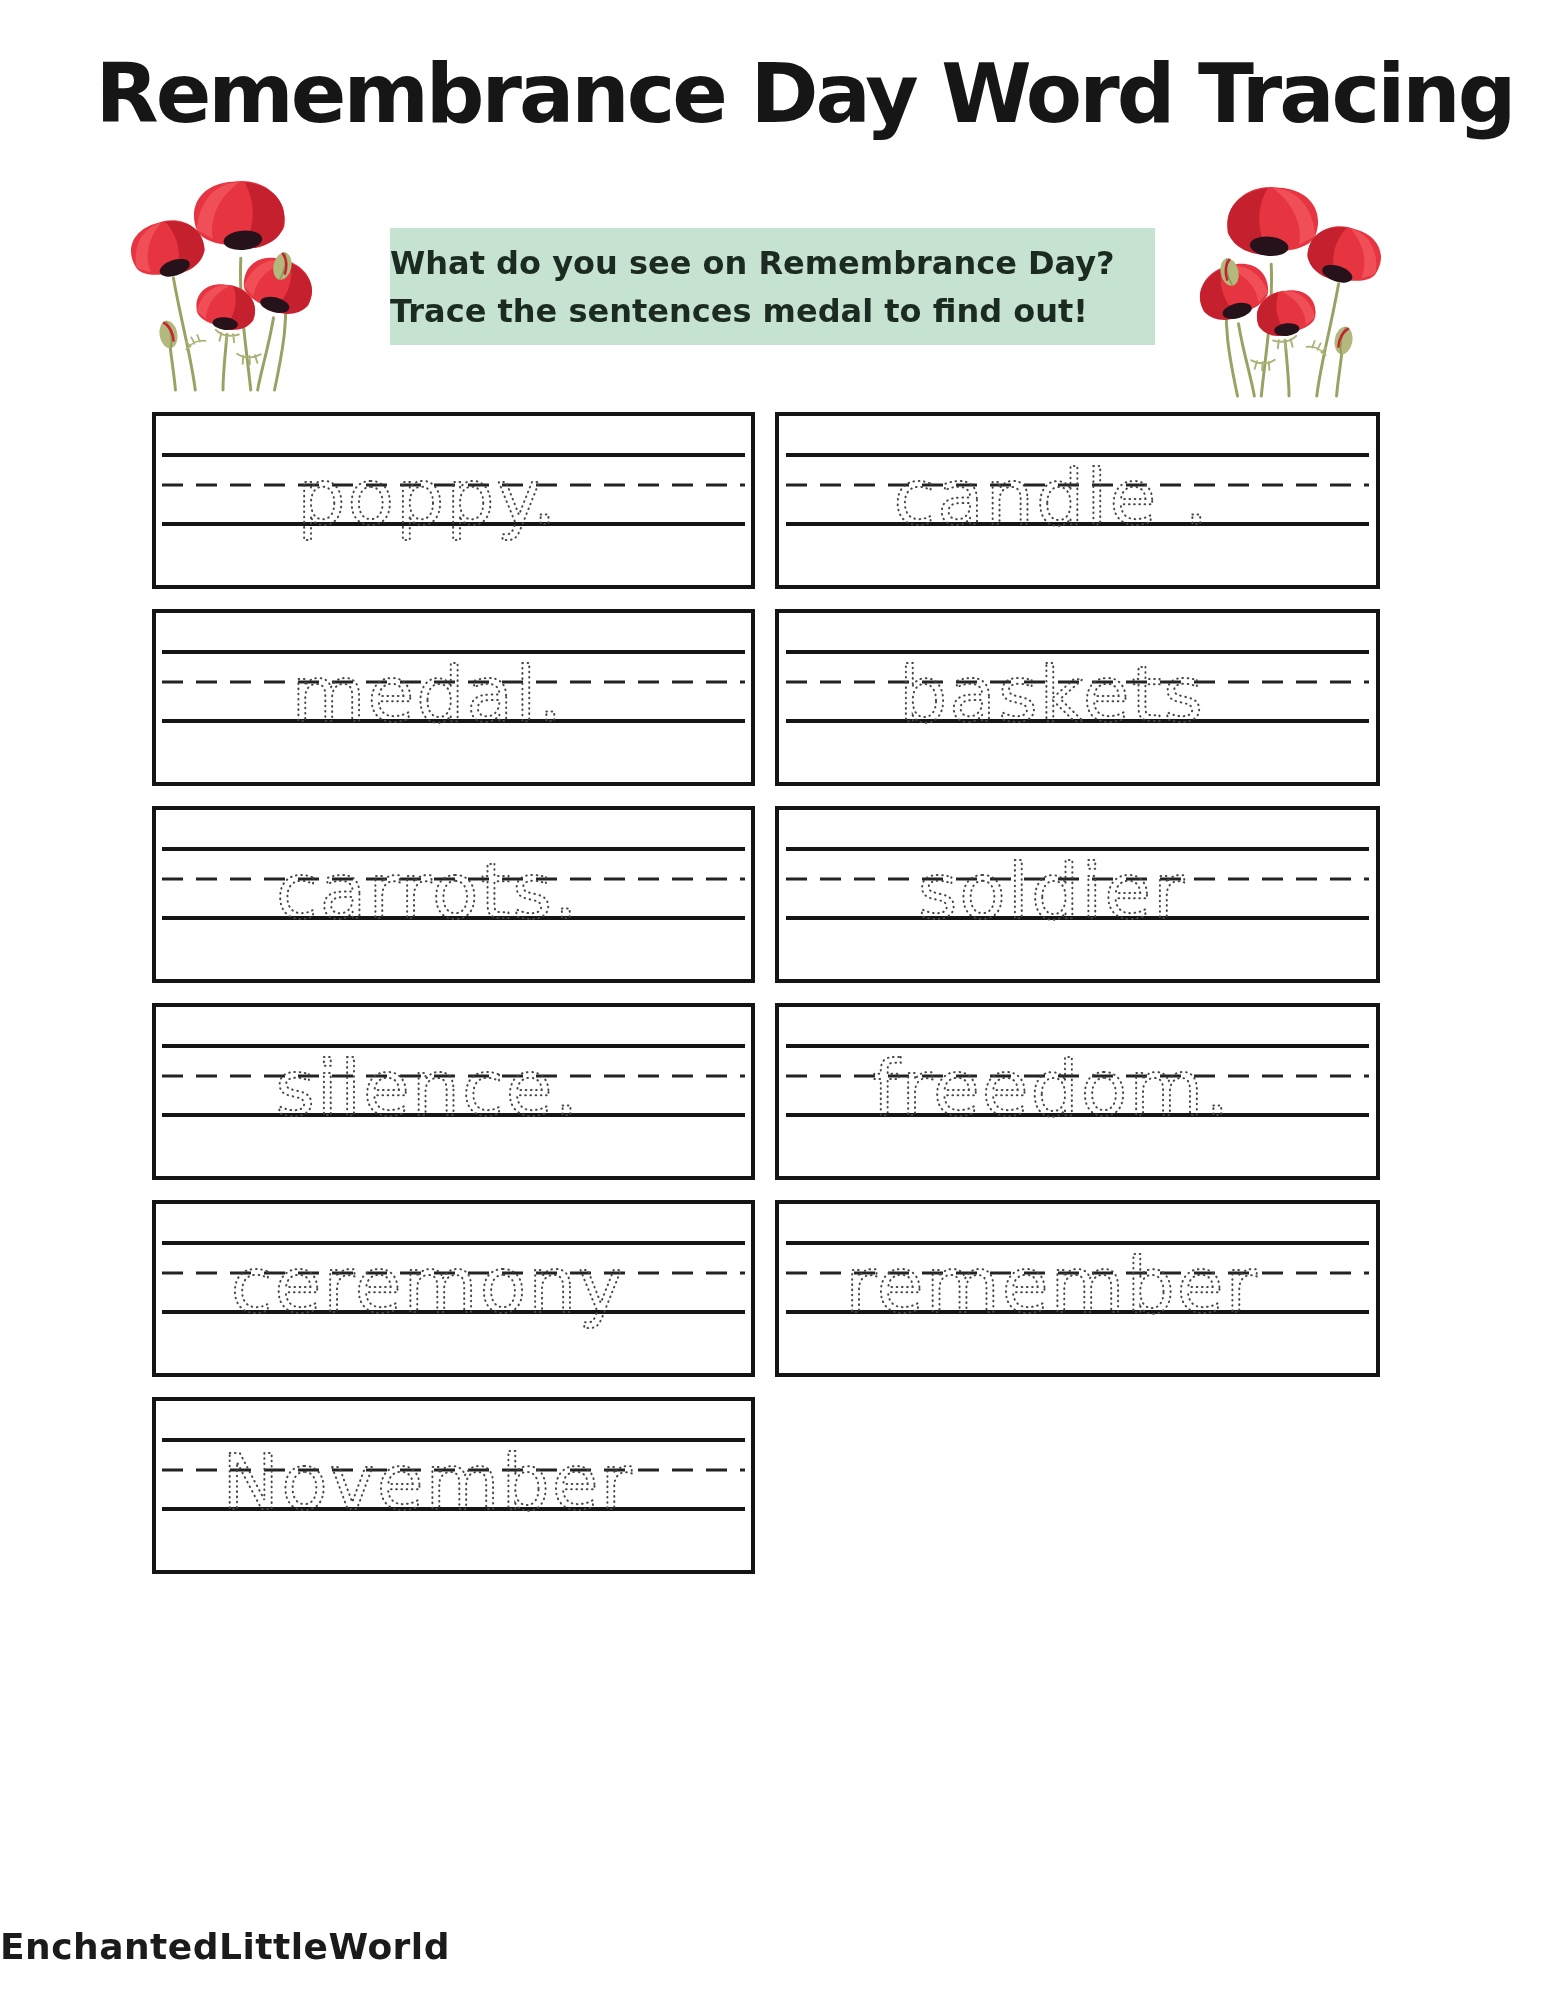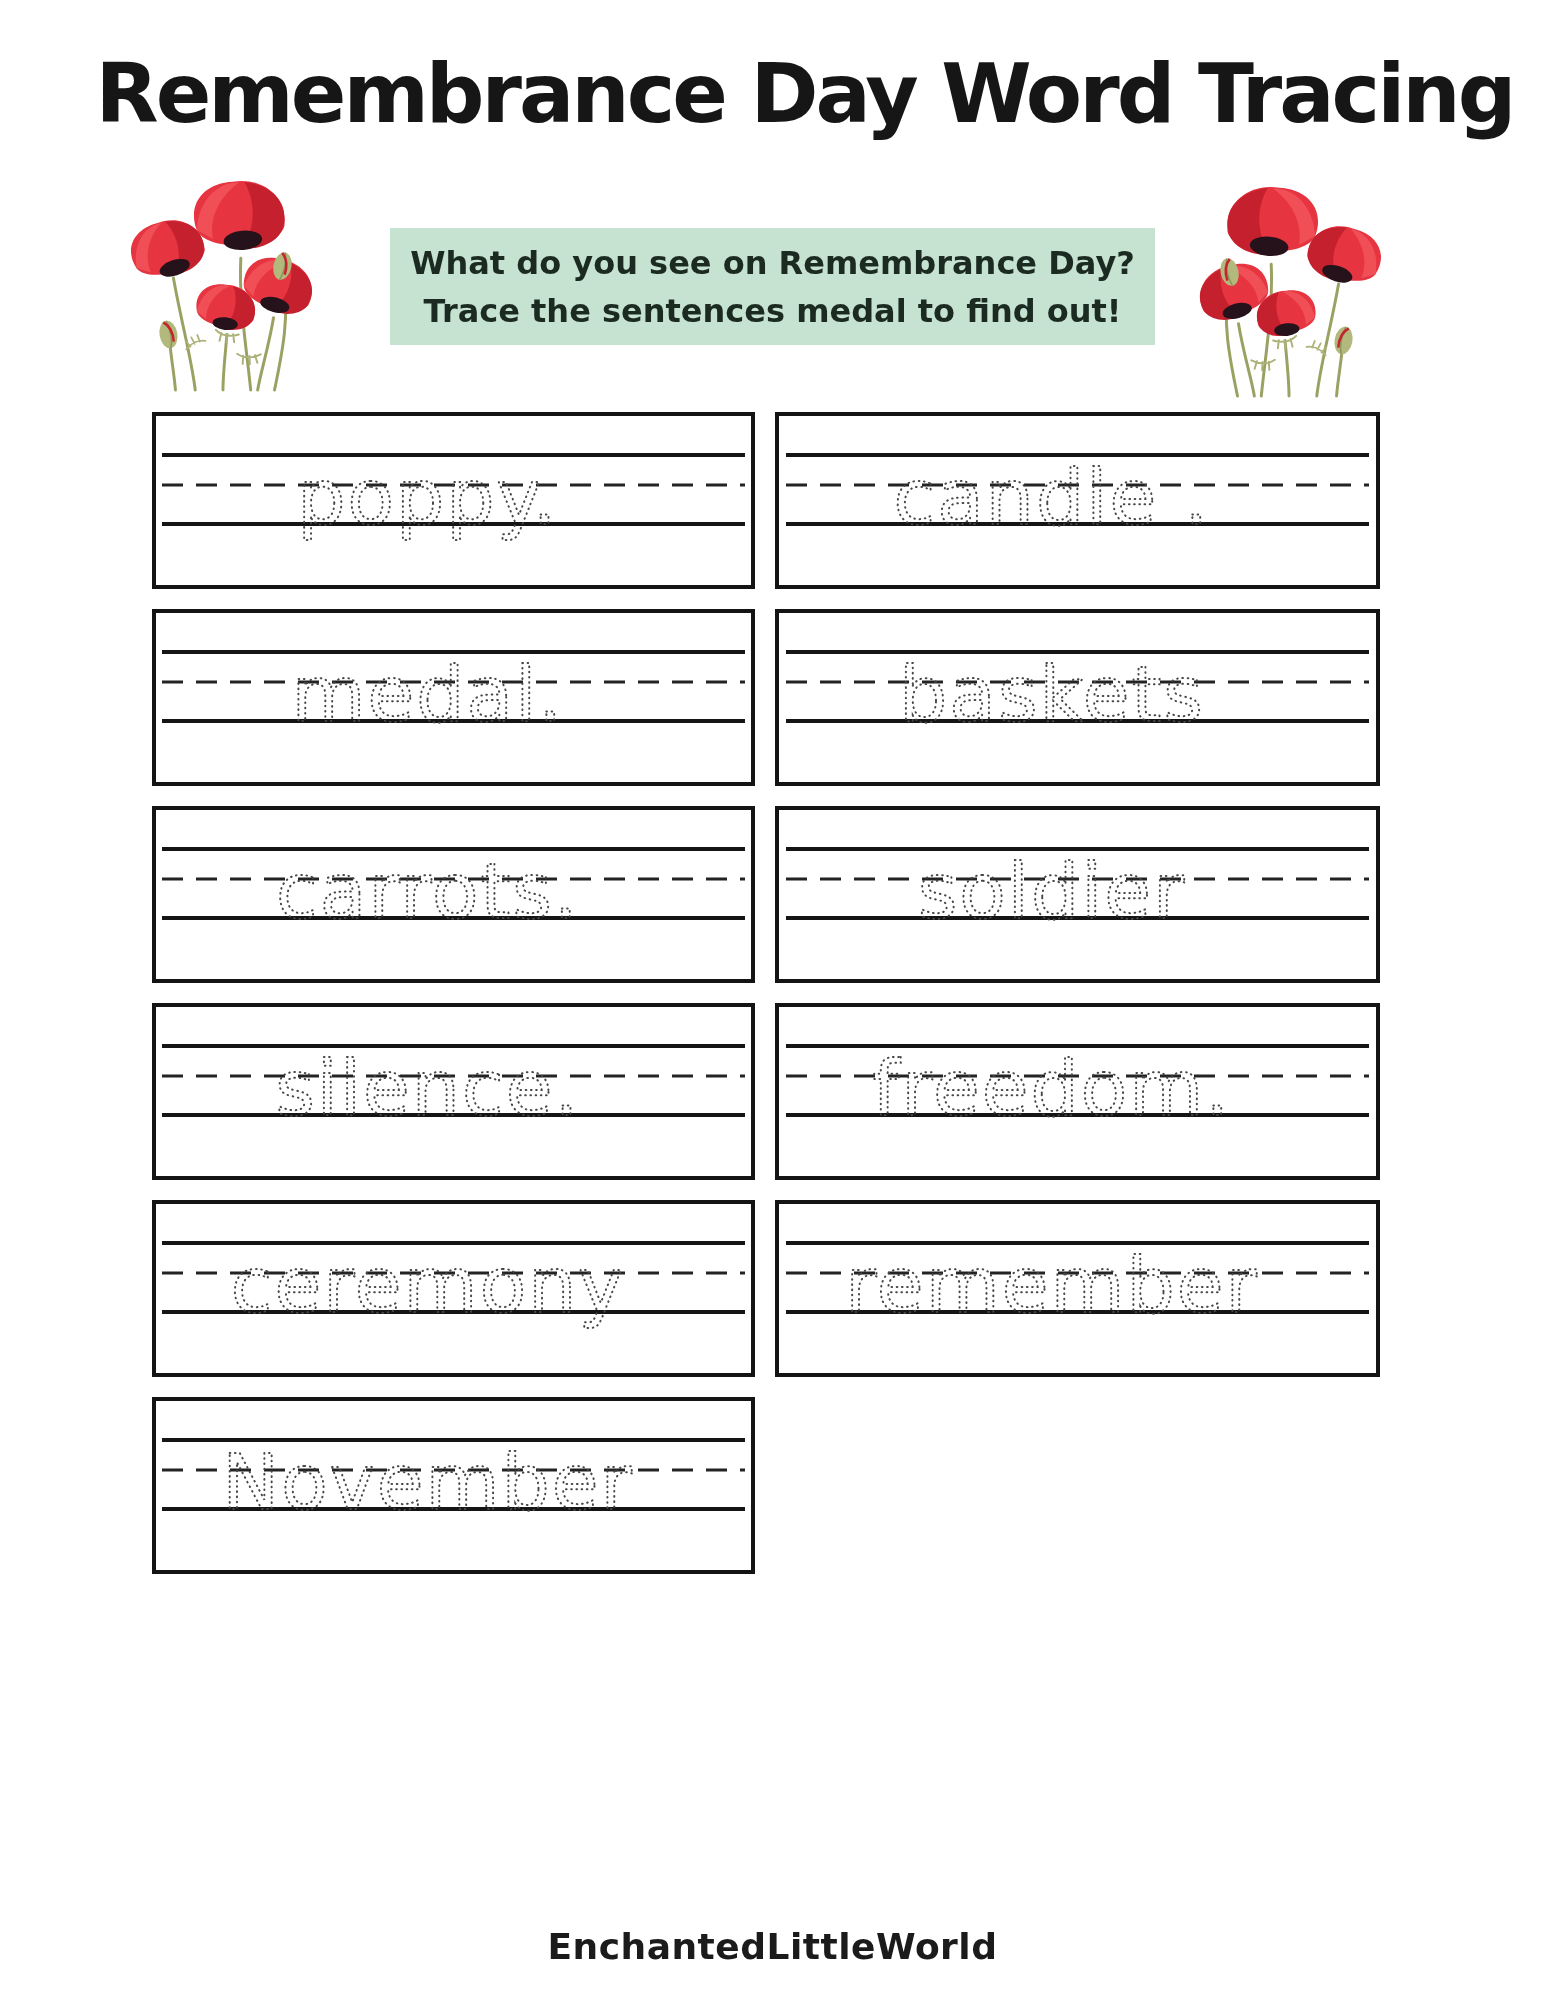--- a/index.html
+++ b/index.html
@@ -5,42 +5,42 @@
   html,body{margin:0;padding:0;background:#ffffff;}
   #page{position:relative;width:1545px;height:2000px;background:#ffffff;overflow:hidden;
         font-family:"DejaVu Sans",sans-serif;}
 
   
   #title{position:absolute;top:46px;left:0;width:100%;text-align:center;
          font-size:82px;font-weight:bold;letter-spacing:-3px;color:#161616;padding-left:32px;}
 
   
   #banner{position:absolute;left:390px;top:228px;width:765px;height:117px;
-          display:flex;flex-direction:column;align-items:center;justify-content:center;
+          display:flex;flex-direction:column;align-items:flex-start;justify-content:center;
           text-align:center;font-weight:bold;font-size:32px;line-height:1.5;}
 
   
   .poppies{position:absolute;width:218px;height:230px;}
   #poppies-left{left:112px;top:164px;}
   #poppies-right{left:1182px;top:170px;}
 
   
   #grid{position:absolute;left:152px;top:412px;display:grid;
         grid-template-columns:603px 605px;column-gap:40px;
         grid-auto-rows:177px;row-gap:39px;gap:20px;}
   .tbox{border:4px solid #141414;box-sizing:border-box;background:#ffffff;}
   .tsvg{display:block;width:100%;height:100%;}
   .ln-solid{stroke:#151515;stroke-width:4;}
   .ln-dash{stroke:#232323;stroke-width:3;stroke-dasharray:21 13;}
   .tword{font-family:"DejaVu Sans",sans-serif;font-size:76px;letter-spacing:2px;
          text-anchor:middle;fill:none;stroke:#474747;stroke-width:2;
          stroke-dasharray:0.6 4.6;stroke-linecap:round;}
 
   
-  #footer{position:absolute;top:1926px;left:0;width:100%;text-align:center;
+  #footer{position:absolute;top:1926px;left:0;width:100%;
           font-size:36px;font-weight:bold;letter-spacing:0.5px;color:#1b1b1b;}
 </style>
 </head>
 <body>
 
 <svg width="0" height="0" style="position:absolute" aria-hidden="true">
   <defs>
     <g id="pflower">
       <path d="M-34,-4 C-40,-26 -24,-40 -3,-39 C20,-41 39,-24 34,-1 C29,14 -26,16 -34,-4 Z" fill="#e63440"></path>
       <path d="M6,-38 C26,-34 40,-20 33,0 C28,12 10,16 -2,13 C12,1 14,-22 6,-38 Z" fill="#c5202e"></path>

